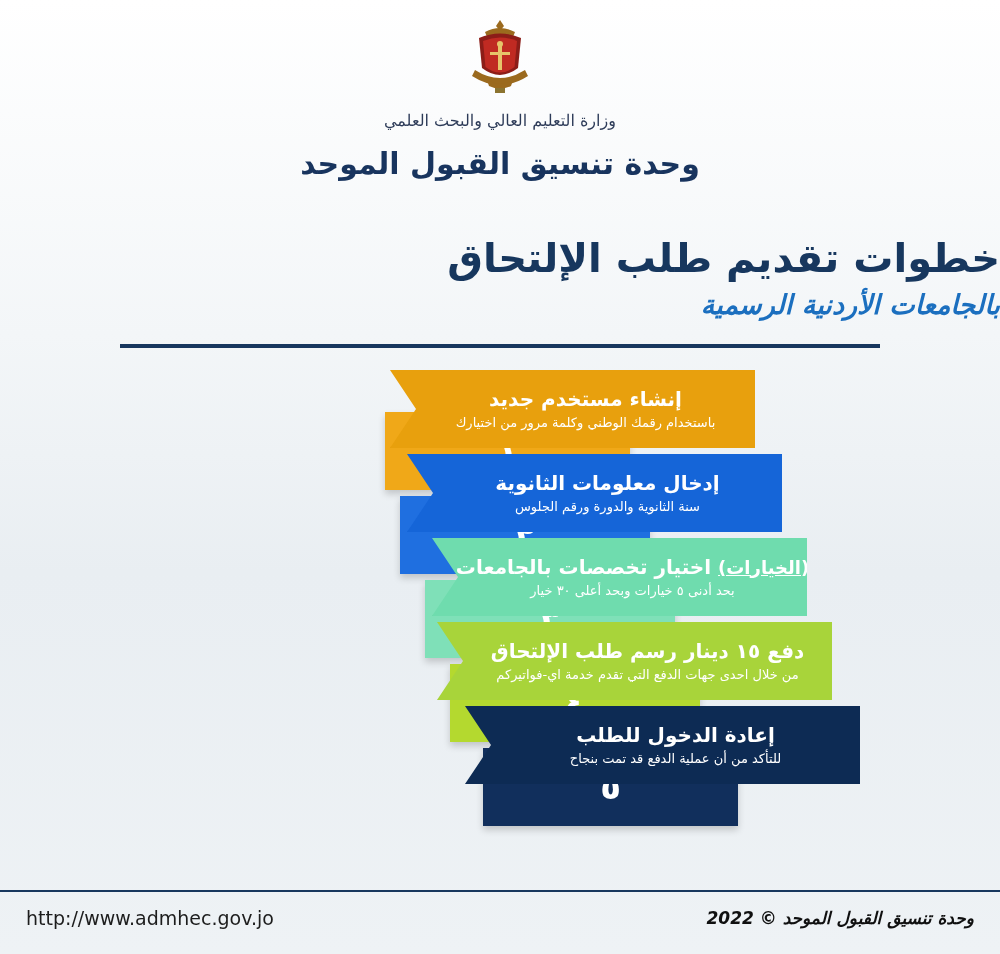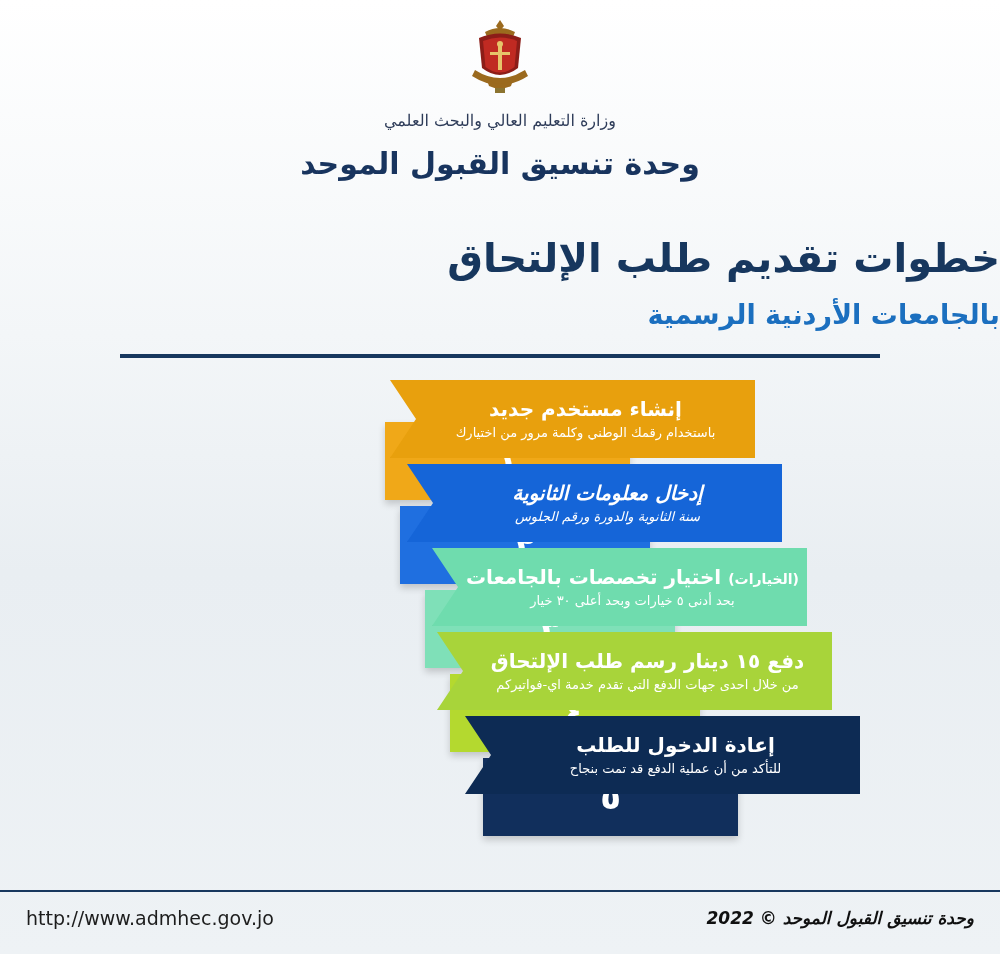--- a/index.html
+++ b/index.html
@@ -51,21 +51,22 @@
     color: #17375e;
     font-size: 40px;
     font-weight: bold;
     line-height: 1.25;
   }
   .sub-title {
     color: #1b6fbf;
     font-size: 27px;
     font-weight: bold;
     line-height: 1.3;
-    margin-top: 14px;
+    margin-top: 4px;
+    font-style: italic;
   }
   .rule {
     width: 760px;
     height: 4px;
     background: #17375e;
     margin: 22px auto 0;
   }
 
   
   .steps {
@@ -92,21 +93,21 @@
     padding: 0 26px 0 52px;
     clip-path: polygon(0 0, 100% 0, 100% 100%, 0 100%, 26px 50%);
     box-shadow: 0 4px 7px rgba(0,0,0,.18);
   }
   .band .label {
     font-size: 20px;
     font-weight: bold;
     line-height: 1.1;
     white-space: nowrap;
   }
-  .band .label .paren { font-size: 14px; font-weight: bold; }
+  .band .label .paren { font-size: 18px; font-weight: bold; text-decoration: underline; }
   .band .desc {
     font-size: 13px;
     margin-top: 6px;
     line-height: 1.15;
     white-space: nowrap;
   }
   
   .numblock {
     position: absolute;
     top: 42px;
@@ -196,21 +197,21 @@
       <div class="band" style="right:245px; width:365px; background:#e8a00d;">
         <div class="label">إنشاء مستخدم جديد</div>
         <div class="desc">باستخدام رقمك الوطني وكلمة مرور من اختيارك</div>
       </div>
     </div>
 
     <div class="step" style="top:84px;">
       <div class="numblock" style="right:350px; width:250px; background:#1f6fe0;">
         <span>٢</span>
       </div>
-      <div class="band" style="right:218px; width:375px; background:#1565d8;font-style:italic;">
+      <div class="band" style="right:218px; width:375px; background:#1565d8;">
         <div class="label">إدخال معلومات الثانوية</div>
         <div class="desc">سنة الثانوية والدورة ورقم الجلوس</div>
       </div>
     </div>
 
     <div class="step" style="top:168px;">
       <div class="numblock" style="right:325px; width:250px; background:#7fe0b8; color:#ffffff;">
         <span>٣</span>
       </div>
       <div class="band" style="right:193px; width:375px; background:#6fdcae;">

